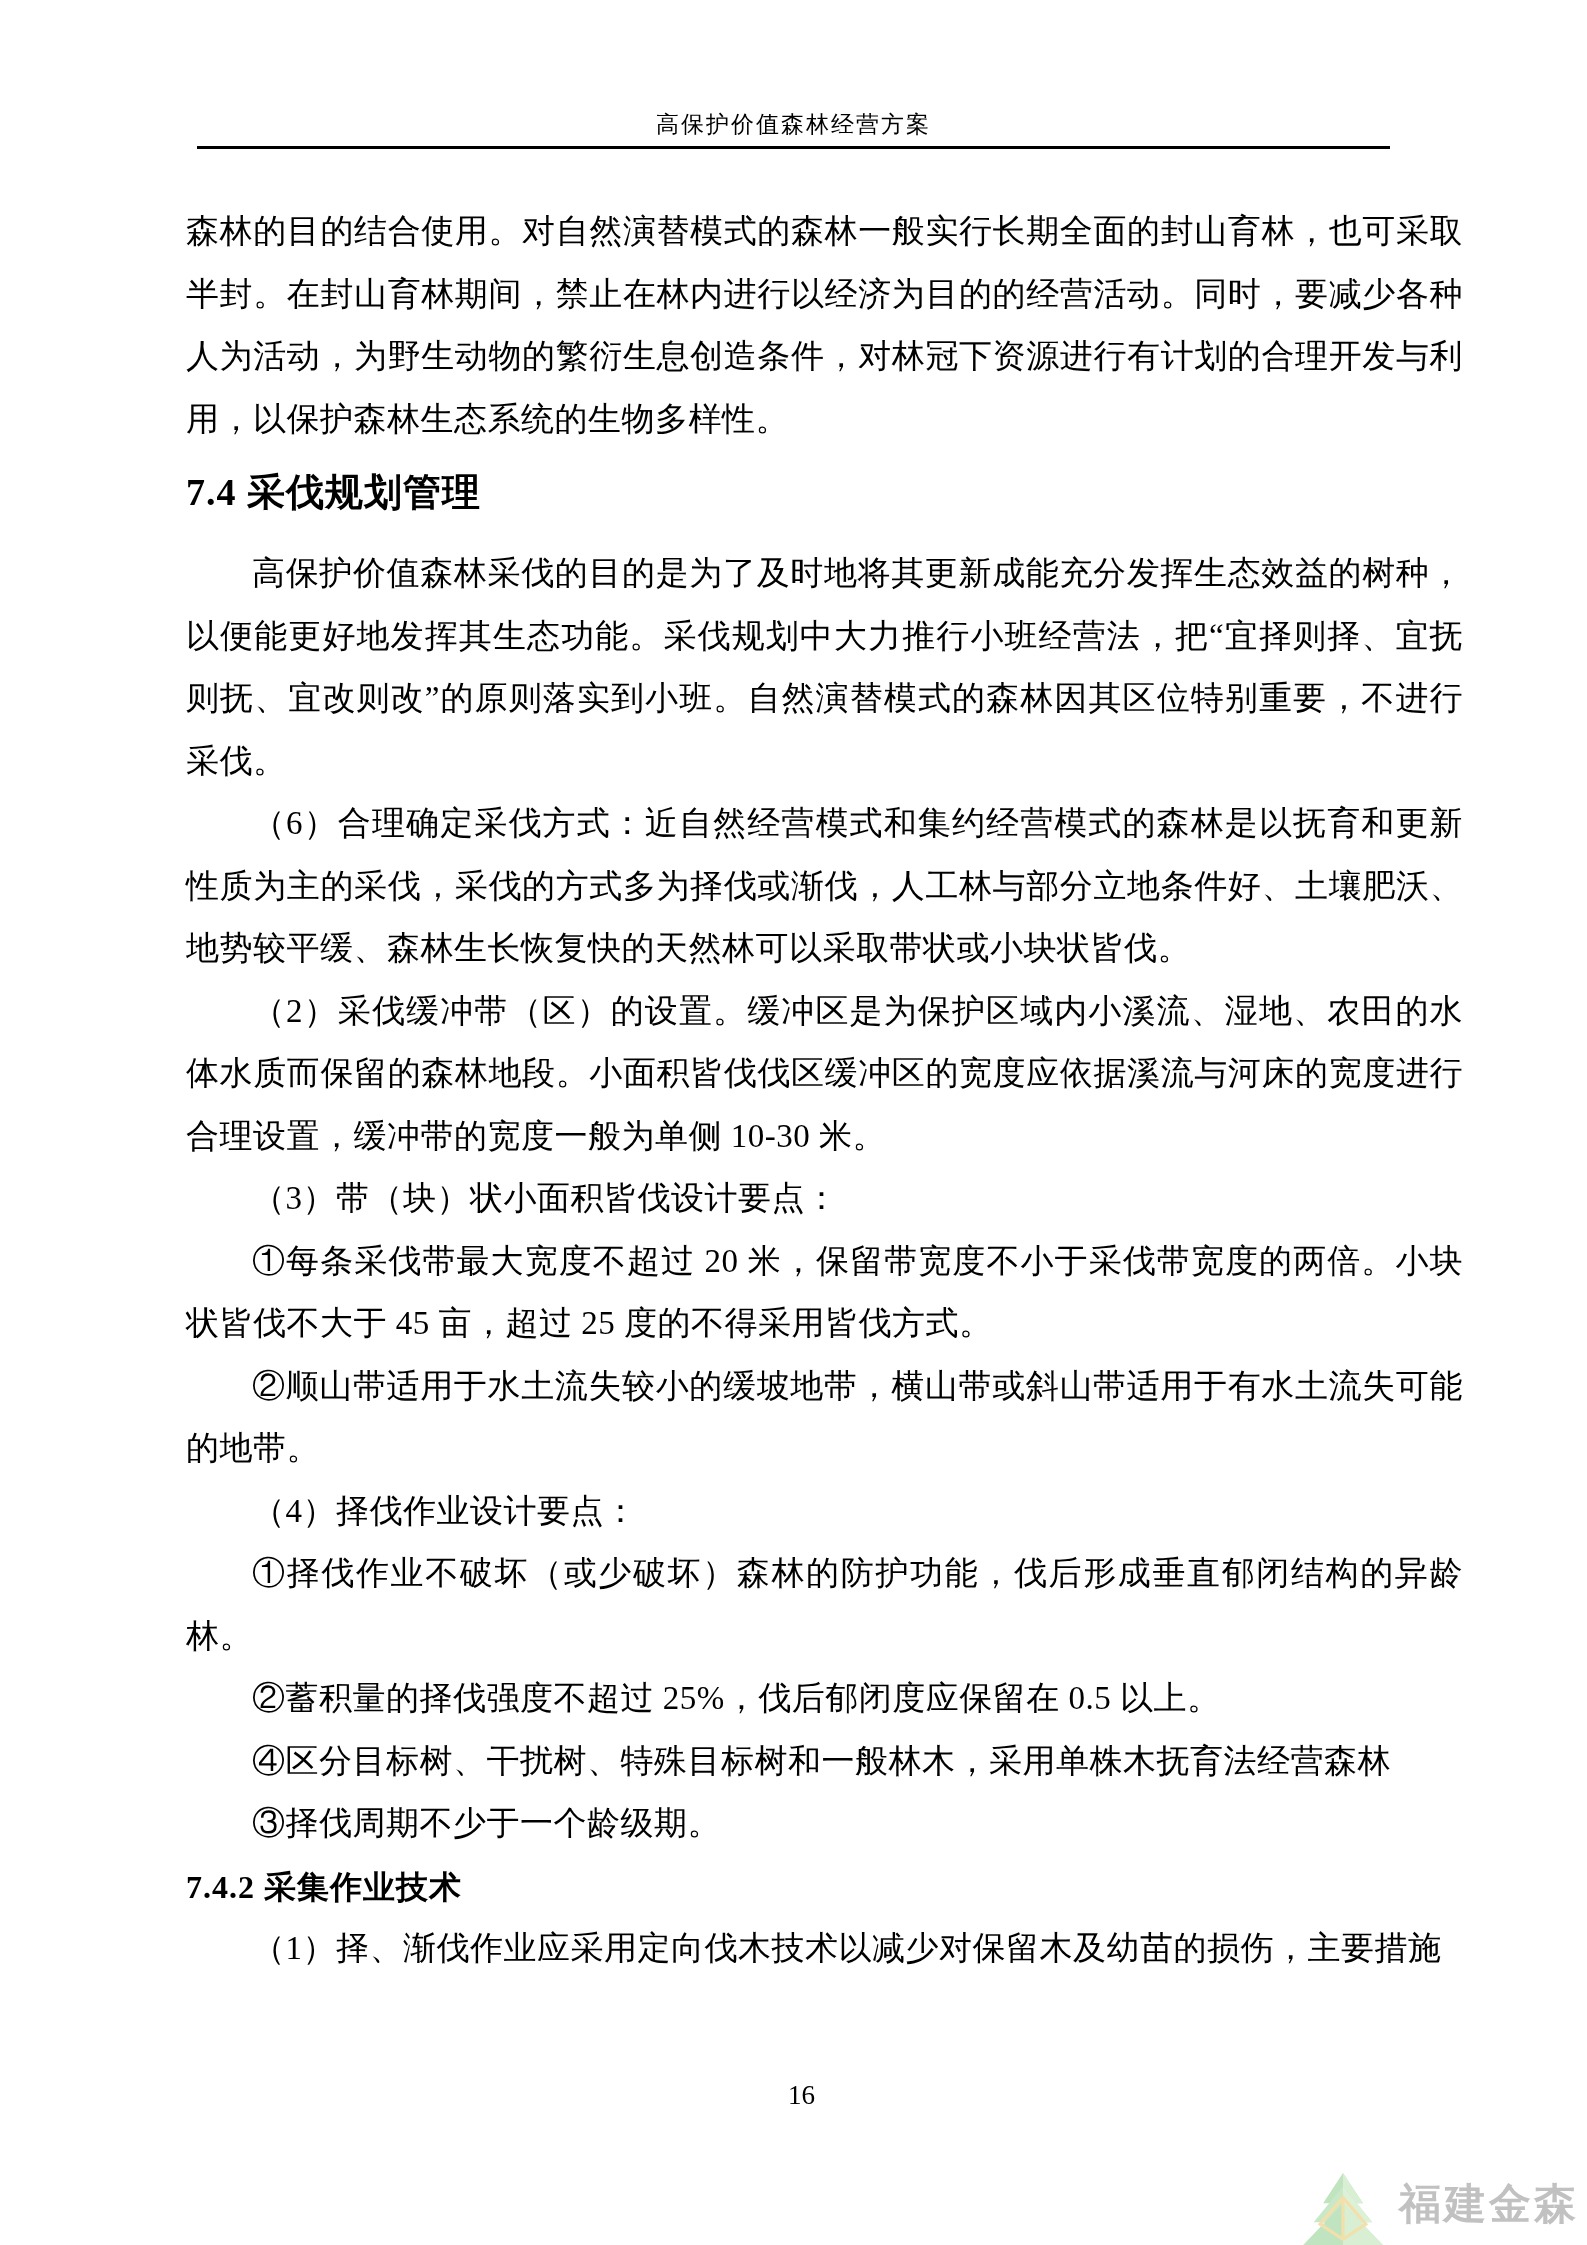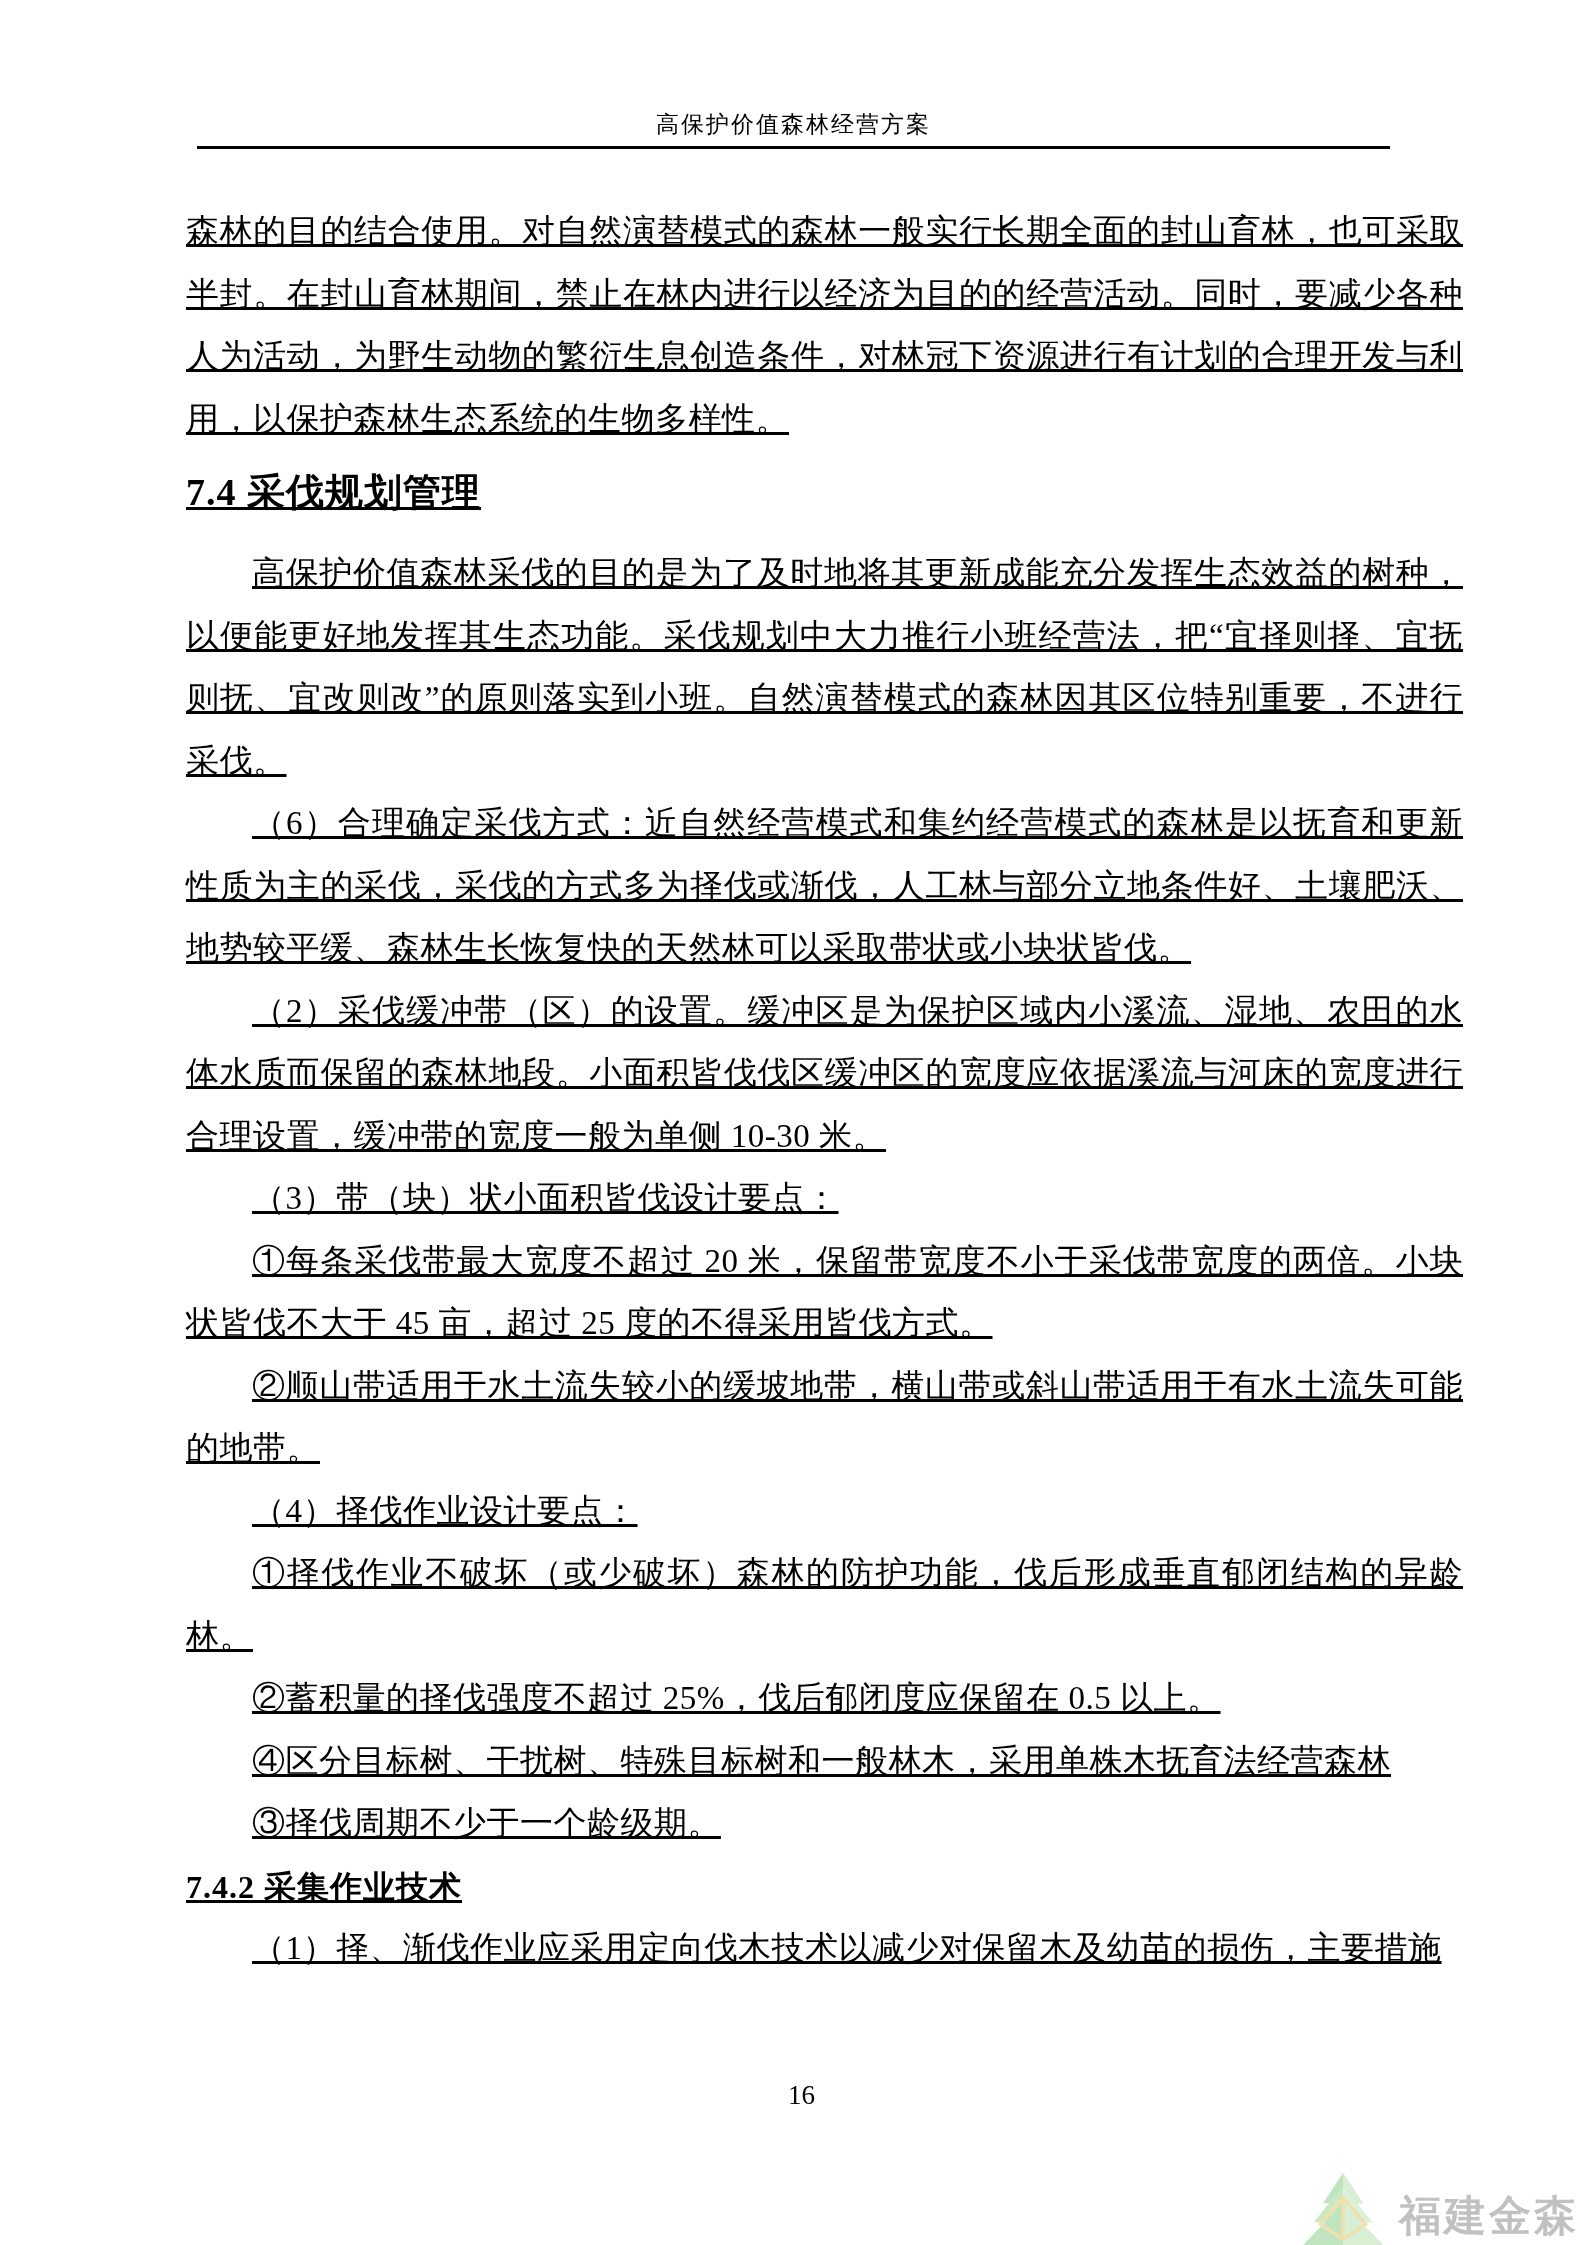--- a/index.html
+++ b/index.html
@@ -27,21 +27,20 @@
     position: absolute;
     top: 146px; left: 197px;
     width: 1193px; height: 3px;
     background: #000000;
   }
   
   .doc-body {
     position: absolute;
     top: 200px; left: 186px;
     width: 1277px;
-    text-decoration: underline;
   }
   .para {
     margin: 0;
     font-size: 33px;
     line-height: 62.5px;
     letter-spacing: 0.5px;
     text-align: justify;
     text-indent: 2em;
   }
   .para.no-indent { text-indent: 0; }
@@ -74,21 +73,21 @@
     align-items: flex-end;
     opacity: 0.55;
   }
   .logo-tree { width: 96px; height: 74px; margin-right: 8px; }
   .logo-text {
     font-family: "Liberation Sans", "DejaVu Sans", sans-serif;
     font-size: 42px;
     font-weight: bold;
     line-height: 1;
     letter-spacing: 3px;
-    padding-bottom: 8px;
+    padding-bottom: 20px;
   }
 </style>
 </head>
 <body>
 
 <div class="page">
 
   <div class="header-title">高保护价值森林经营方案</div>
   <div class="header-rule"></div>
 

